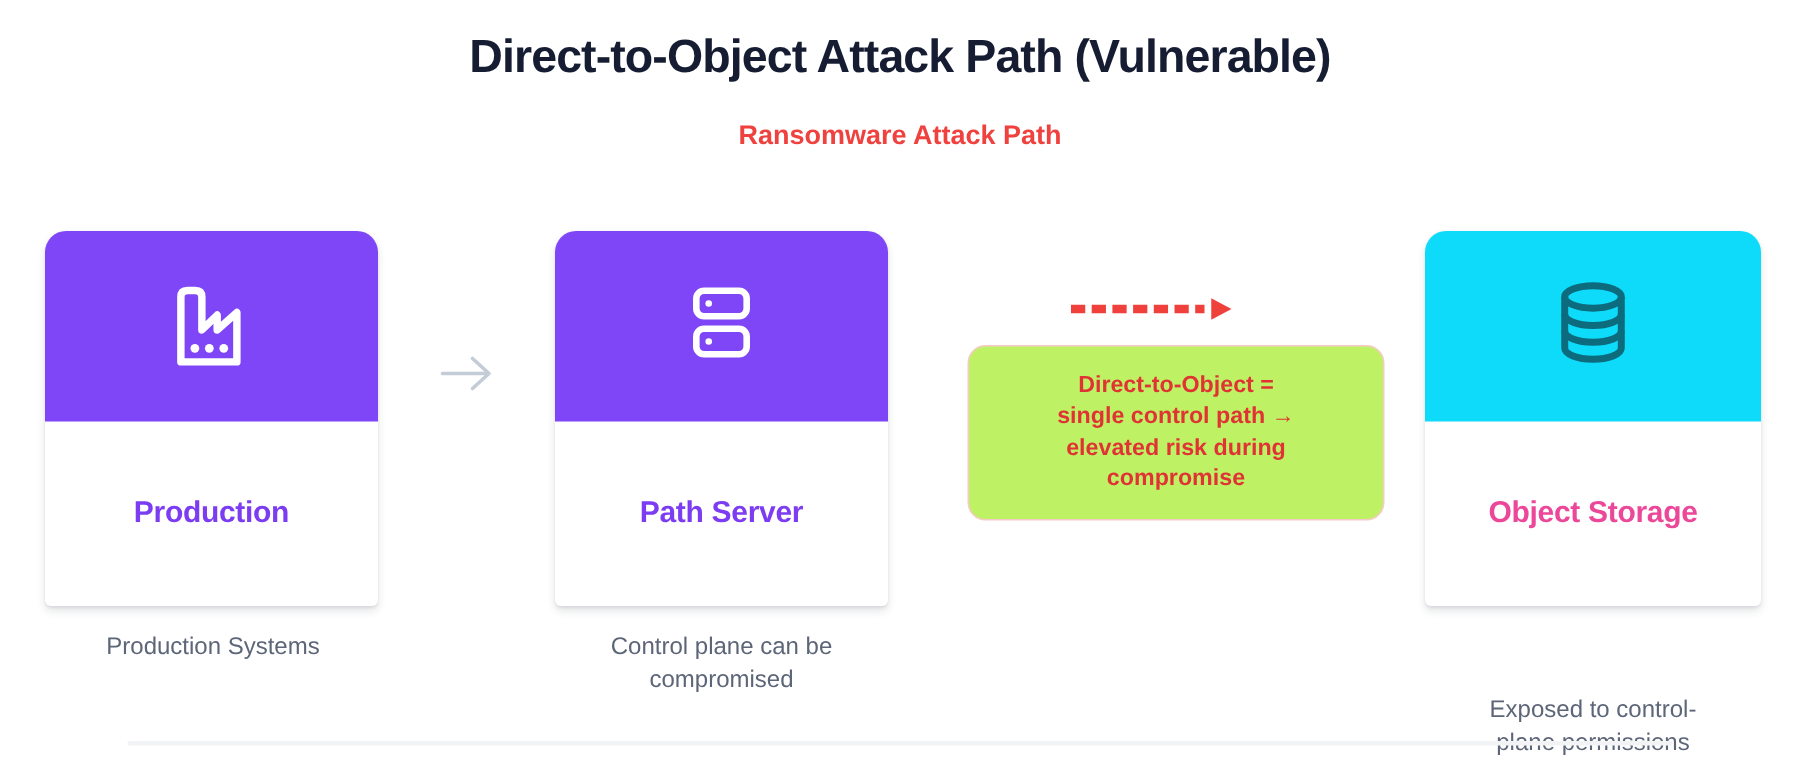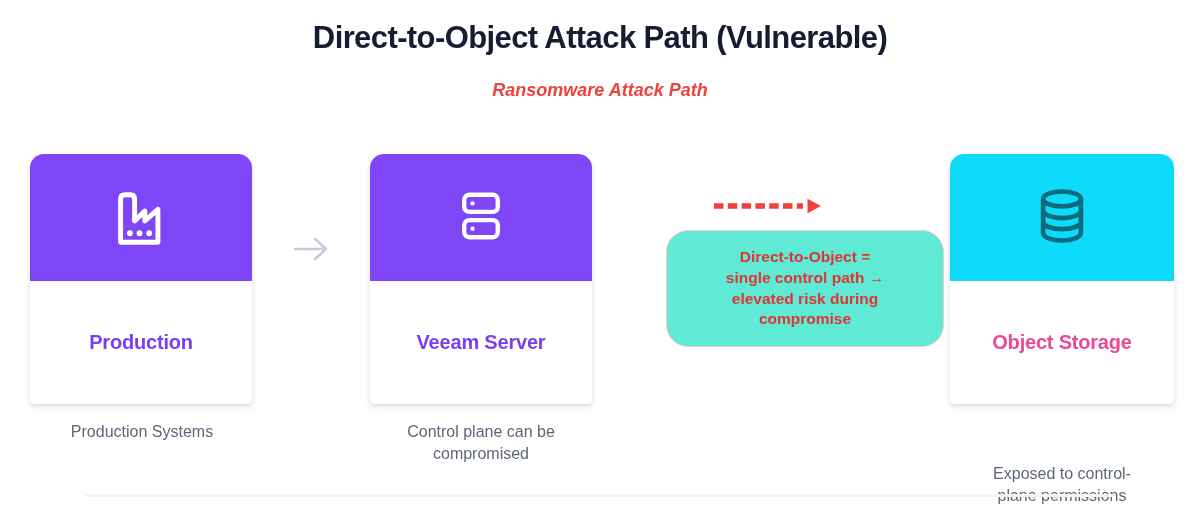--- a/index.html
+++ b/index.html
@@ -14,21 +14,20 @@
     position: absolute; left: 0; top: 20px; width: 1200px;
     text-align: center;
     font-size: 31px; font-weight: 800; letter-spacing: -0.6px;
     color: #161d33;
   }
   .subtitle {
     position: absolute; left: 0; top: 80px; width: 1200px;
     text-align: center;
     font-size: 18px; font-weight: 700;
     color: #ef413e;
-    font-style: italic;
   }
 
   .card {
     position: absolute; top: 154px; width: 222px; height: 250px;
     background: #ffffff;
     border-radius: 14px 14px 4px 4px;
     box-shadow: 0 3px 6px rgba(30,41,59,.12), 0 1px 2px rgba(30,41,59,.08);
     overflow: hidden;
   }
   .card-1 { left: 30px; }
@@ -59,24 +58,24 @@
   }
   .cap-1 { left: 22px; }
   .cap-2 { left: 361px; }
   .cap-3 { left: 942px; margin-top: 42px; }
 
   .flow-arrow { position: absolute; left: 291px; top: 233px; }
 
   .attack-arrow { position: absolute; left: 711px; top: 197px; }
 
   .risk-note {
-    position: absolute; left: 666px; top: 230px; width: 278px; height: 117px;
-    background: #5eead4;
+    position: absolute; left: 645px; top: 230px; width: 278px; height: 117px;
+    background: #bef264;
     border: 1px solid #f7caca;
-    border-radius: 22px;
+    border-radius: 12px;
     display: flex; align-items: center; justify-content: center;
     padding: 8px 14px;
   }
   .risk-note-text {
     text-align: center; white-space: pre-line;
     font-size: 15.5px; font-weight: 700; line-height: 1.35;
     color: #e03434;
   }
 
   .divider {
@@ -120,21 +119,21 @@
       <span>
         <svg width="62" height="62" viewBox="0 0 24 24" fill="none">
           <rect x="5.5" y="3.8" width="13" height="6.6" rx="2" stroke="#ffffff" stroke-width="1.7"></rect>
           <rect x="5.5" y="13.6" width="13" height="6.6" rx="2" stroke="#ffffff" stroke-width="1.7"></rect>
           <circle cx="8.7" cy="7.1" r="0.85" fill="#ffffff"></circle>
           <circle cx="8.7" cy="16.9" r="0.85" fill="#ffffff"></circle>
         </svg>
       </span>
     </div>
     <div class="card-body">
-      <div class="card-label lbl-purple">Veeam Server</div>
+      <div class="card-label lbl-purple">Path Server</div>
     </div>
   </div>
   <div class="caption cap-2">Control plane can be
 compromised</div>
 
   <span class="attack-arrow">
     <svg width="112" height="18" viewBox="0 0 112 18" fill="none">
       <line x1="3" y1="9" x2="92" y2="9" stroke="#ef403c" stroke-width="5.6" stroke-dasharray="9.5 4.3"></line>
       <path d="M96.5 1.8 L110 9 L96.5 16.2 Z" fill="#ef403c"></path>
     </svg>

